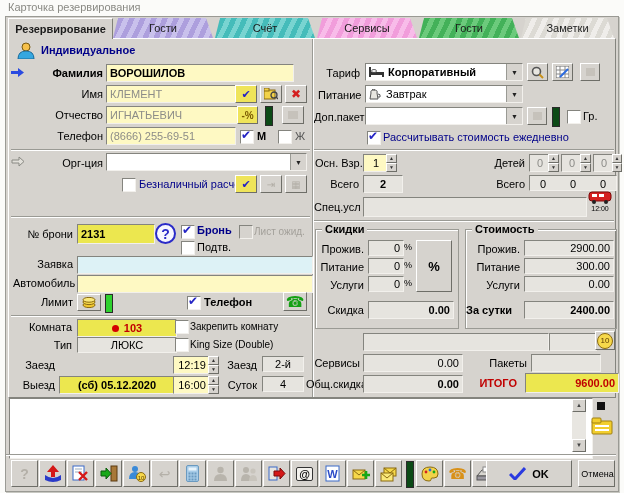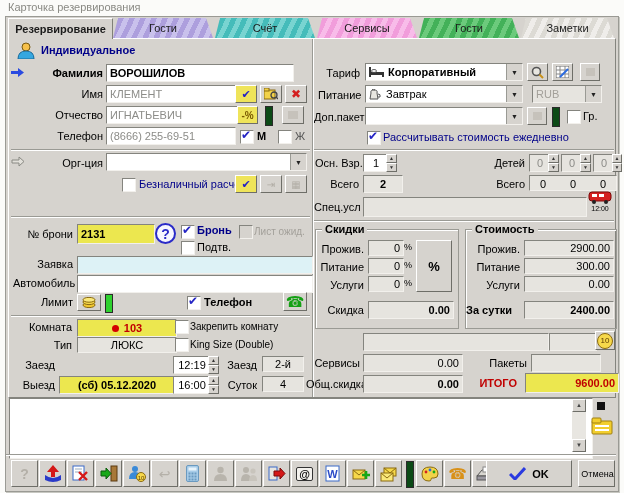--- a/index.html
+++ b/index.html
@@ -20,21 +20,21 @@
   .stripes-gray  {background:repeating-linear-gradient(115deg,#efedea 0 5px,#dcdad4 5px 10px);}
   
   .main{position:absolute;left:2px;top:21px;width:606px;height:358px;background:#d6d3ce;
         border-top:1px solid #fff;border-left:1px solid #fff;border-right:1px solid #84847e;border-bottom:1px solid #84847e;}
   .vdiv{position:absolute;left:303px;top:0;width:1px;height:358px;background:#9a9a94;box-shadow:1px 0 0 #fff;}
   .hline{position:absolute;height:1px;background:#9a9a94;box-shadow:0 1px 0 #fff;}
   .lbl{position:absolute;text-align:right;white-space:nowrap;}
   .lbl.b{font-weight:bold;}
   .navy{color:#000089;}
   .dim{color:#a3a09a;}
-  .field{position:absolute;background:#ffffff;border:1px solid;border-color:#84847e #f2f0ec #f2f0ec #84847e;
+  .field{position:absolute;background:#fef9c3;border:1px solid;border-color:#84847e #f2f0ec #f2f0ec #84847e;
          padding:0 3px;line-height:16px;height:16px;white-space:nowrap;overflow:hidden;}
   .field.ro{background:#e6e4df;}
   .field.hl{background:#ece74f;}
   .field.cyan{background:#ddf2f6;}
   .field.rt{text-align:right;}
   .field.ctr{text-align:center;}
   .field.gtxt{color:#8c8c88;}
   .btn{position:absolute;background:#d6d3ce;border:1px solid;border-color:#fff #6e6e68 #6e6e68 #fff;
        display:flex;align-items:center;justify-content:center;box-sizing:border-box;}
   .btn.yellowbg{background:#efe45a;}
@@ -263,24 +263,20 @@
       <div class="lbl" style="left:309px;top:50px;width:42px;">Питание</div>
       <div class="combo" style="left:356px;top:46px;width:158px;">
         <svg width="13" height="11" viewBox="0 0 13 11" style="margin-right:4px;">
           <path d="M2 4 Q1 1 5 1 Q9 1 8 4 L9 10 H1 Z" fill="#e8e6e0" stroke="#555"></path>
           <path d="M9 5 Q12 5 11 8 L9 8" fill="none" stroke="#555"></path>
           <path d="M3 1 Q4 -1 6 1" fill="none" stroke="#555"></path>
         </svg>
         <span>Завтрак</span>
         <span class="dd">▼</span>
       </div>
-      <div class="combo disabled" style="left:523px;top:46px;width:70px;">
-        <span>RUB</span>
-        <span class="dd">▼</span>
-      </div>
 
       <div class="lbl" style="left:305px;top:72px;width:46px;">Доп.пакет</div>
       <div class="combo" style="left:356px;top:68px;width:158px;">
         <span></span>
         <span class="dd">▼</span>
       </div>
       <div class="btn disabled" style="left:518px;top:68px;width:20px;height:18px;">
         <span style="width:9px;height:8px;background:#c6c2bb;"></span>
       </div>
       <div class="vbar darkgreen" style="left:543px;top:68px;height:18px;"></div>

